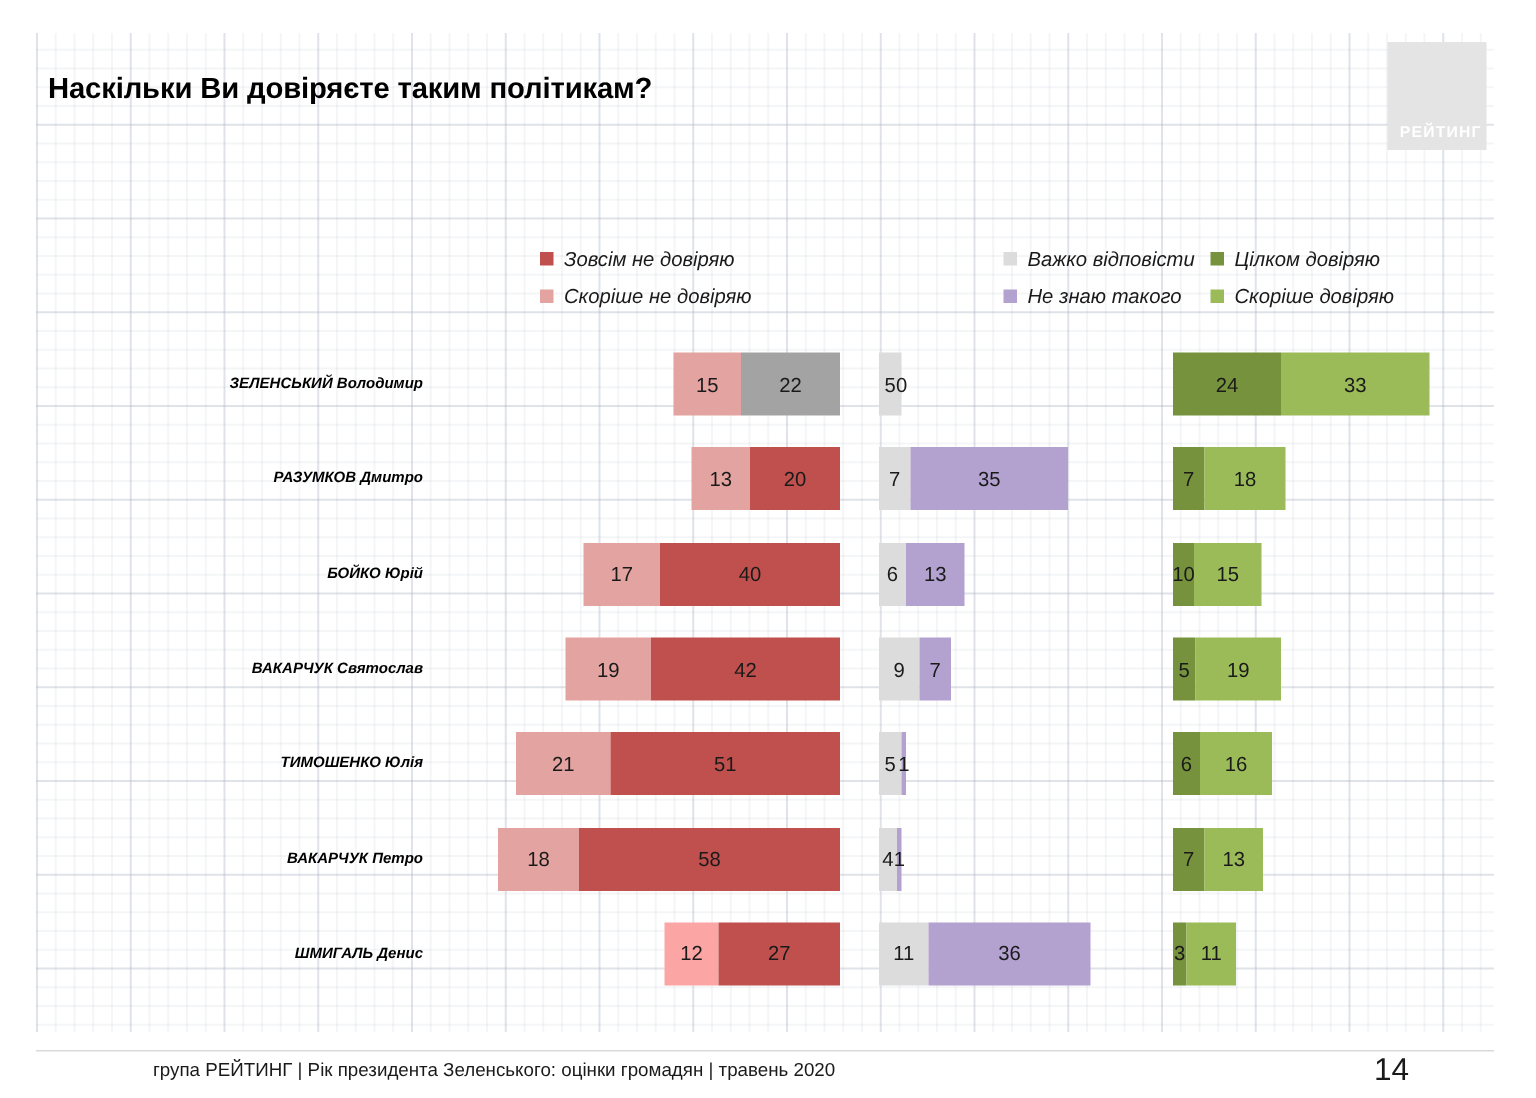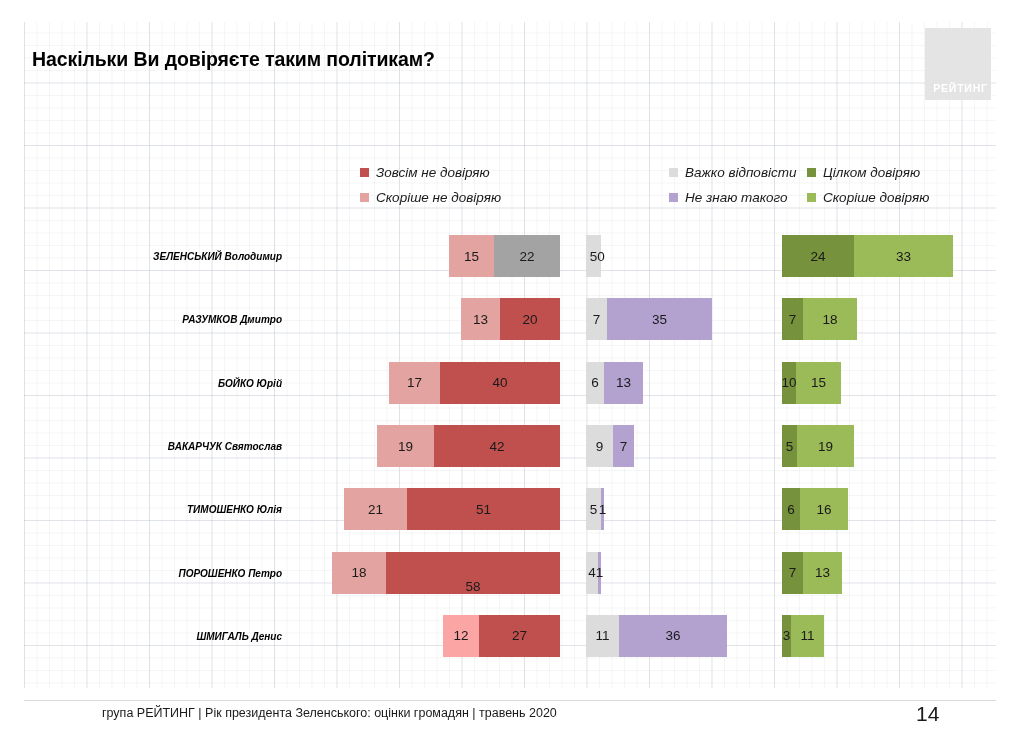--- a/index.html
+++ b/index.html
@@ -390,26 +390,26 @@
       <div class="bargroup group-pos">
         <div class="seg" style="width: 18px; background: rgb(118, 146, 60);">
           <span class="val">6</span>
         </div>
         <div class="seg" style="width: 48px; background: rgb(155, 187, 89);">
           <span class="val">16</span>
         </div>
       </div>
     </div>
     <div class="row" style="top: 541px;">
-      <div class="cat-label">ПОРОШЕНКО Петро</div>
+      <div class="cat-label">ВАКАРЧУК Петро</div>
       <div class="bargroup group-neg">
         <div class="seg" style="width: 54px; background: rgb(227, 163, 160);">
           <span class="val">18</span>
         </div>
-        <div class="seg" style="width: 174px; background: rgb(192, 80, 77); align-items: flex-end;">
+        <div class="seg" style="width: 174px; background: rgb(192, 80, 77);">
           <span class="val">58</span>
         </div>
       </div>
       <div class="bargroup group-mid">
         <div class="seg" style="width: 12px; background: rgb(220, 220, 220);">
           <span class="val">4</span>
         </div>
         <div class="seg" style="width: 3px; background: rgb(179, 162, 208);">
           <span class="val">1</span>
         </div>

